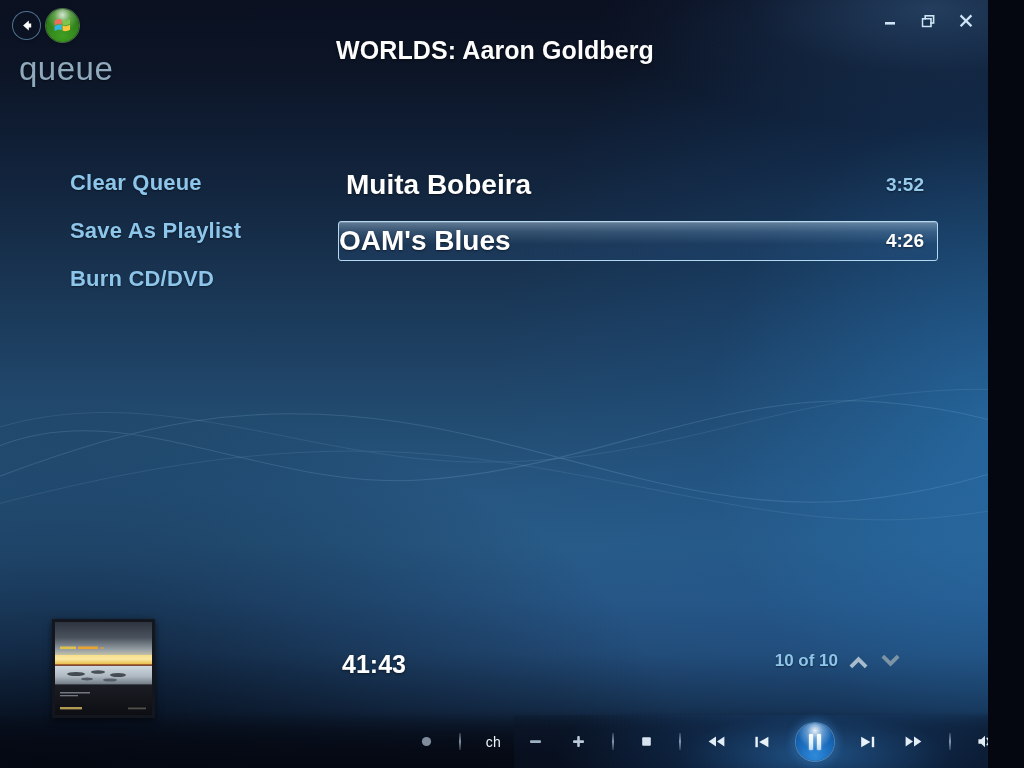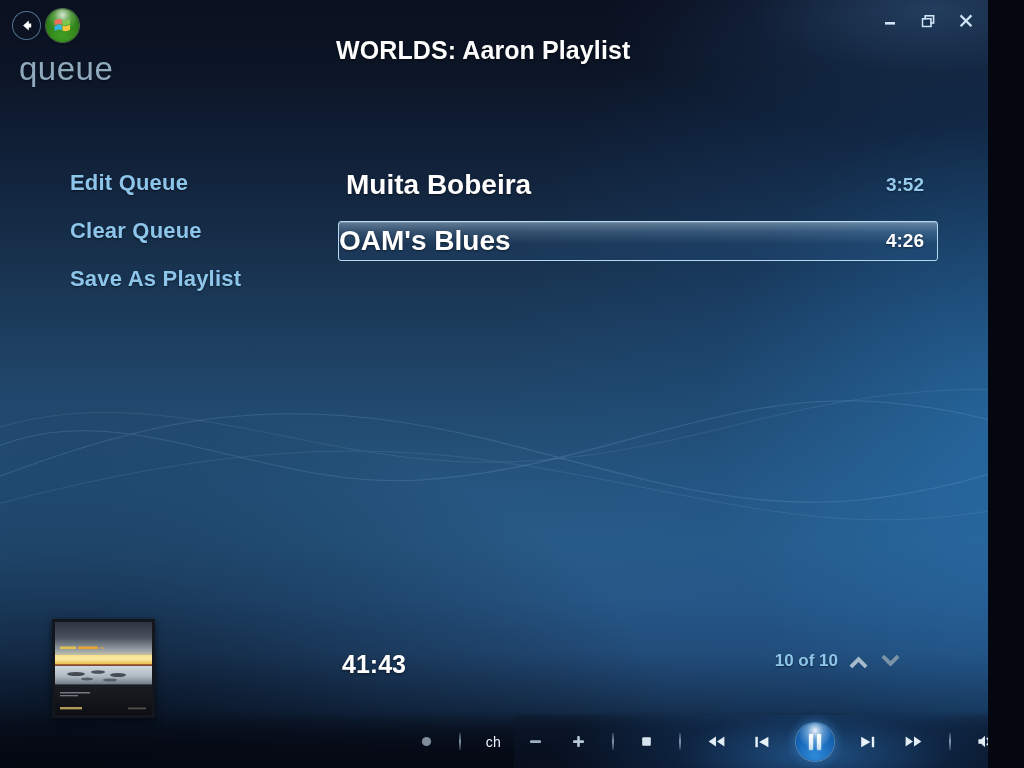--- a/index.html
+++ b/index.html
@@ -309,26 +309,26 @@
     <svg width="19" height="19" viewBox="0 0 19 19">
       <path d="M1.6,4.6 C4.2,3.0 6.4,2.4 8.7,3.6 L8.7,8.4 C6.4,7.3 4.0,7.9 1.6,9.4 Z" fill="#f26d60"></path>
       <path d="M9.6,3.8 C11.9,4.9 14.2,4.5 17.0,2.9 L17.0,7.8 C14.3,9.4 11.9,9.6 9.6,8.6 Z" fill="#7fc64a"></path>
       <path d="M1.6,10.4 C4.0,8.9 6.4,8.3 8.7,9.4 L8.7,14.2 C6.4,13.1 4.1,13.6 1.6,15.2 Z" fill="#35b5e5"></path>
       <path d="M9.6,9.6 C11.9,10.6 14.3,10.4 17.0,8.8 L17.0,13.7 C14.2,15.3 11.9,15.6 9.6,14.5 Z" fill="#fcc53e"></path>
     </svg>
   </div>
 
   <div id="section-label">queue</div>
 
-  <div id="page-title">WORLDS: Aaron Playlist</div>
+  <div id="page-title">WORLDS: Aaron Goldberg</div>
 
   <div id="sidebar">
-    <div class="side-item">Edit Queue</div>
     <div class="side-item">Clear Queue</div>
     <div class="side-item">Save As Playlist</div>
+    <div class="side-item">Burn CD/DVD</div>
   </div>
 
   <div id="tracklist">
     <div class="track-row">
       <span class="track-name">Muita Bobeira</span>
       <span class="track-dur">3:52</span>
     </div>
     <div class="track-row selected">
       <span class="track-name">OAM's Blues</span>
       <span class="track-dur">4:26</span>

